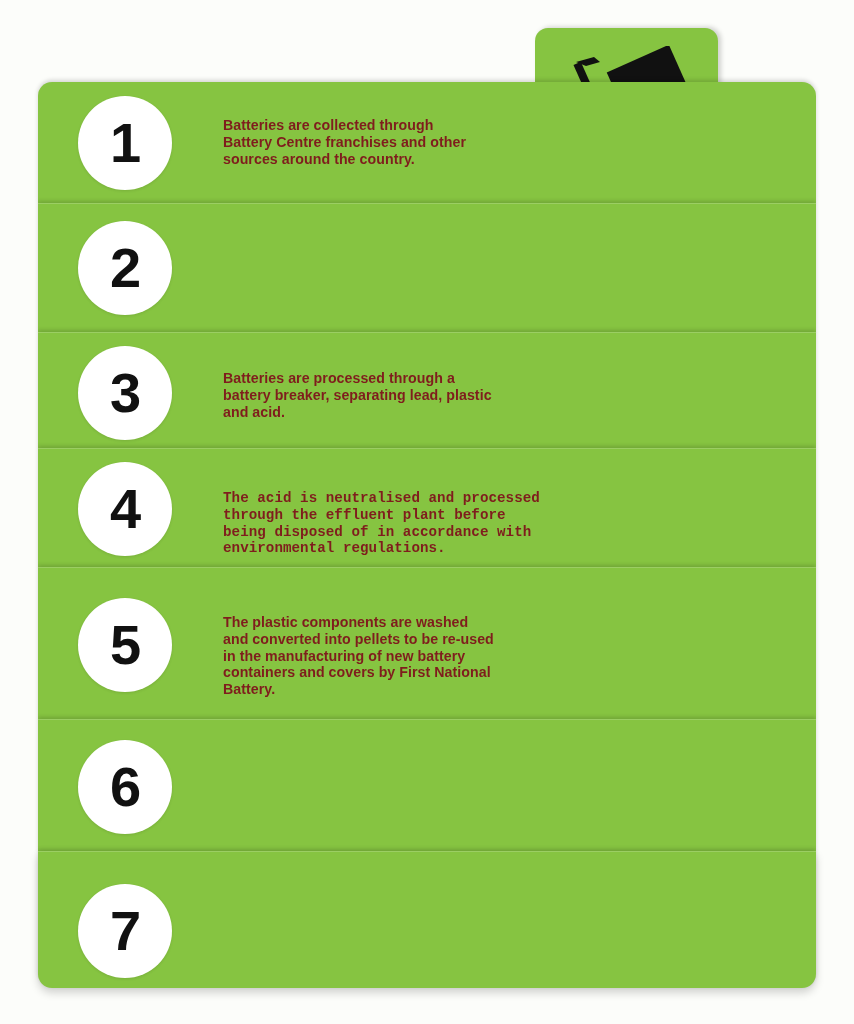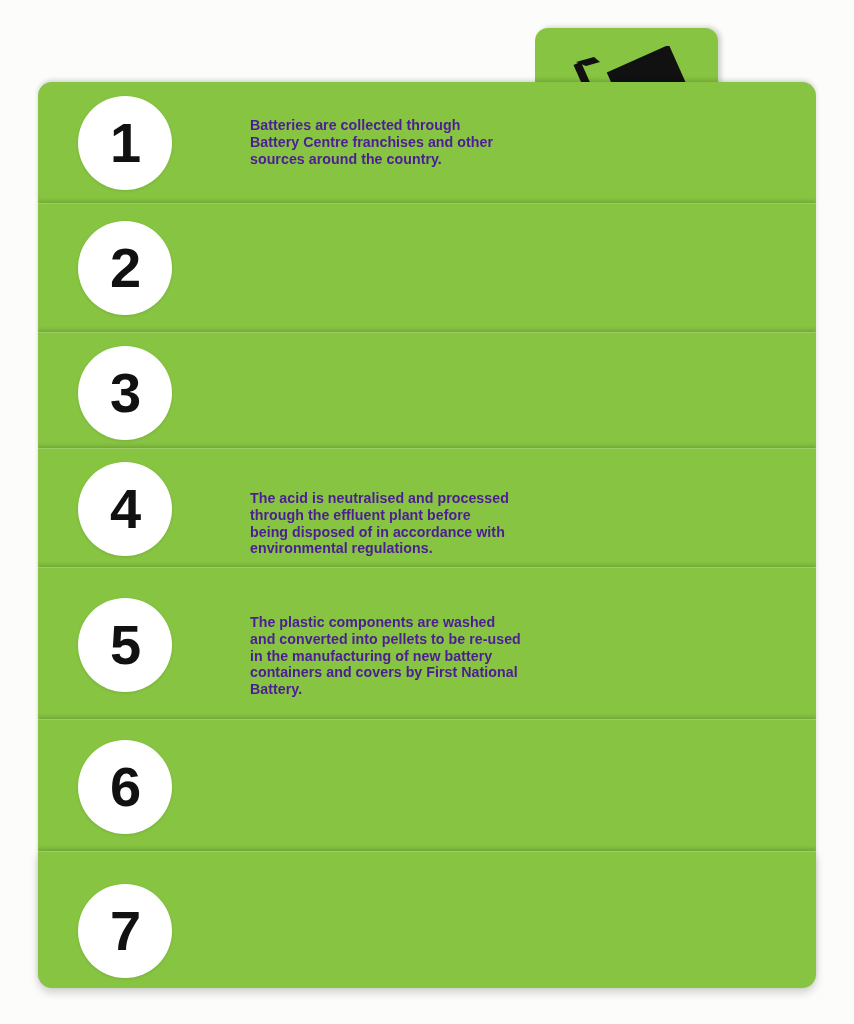--- a/index.html
+++ b/index.html
@@ -69,23 +69,23 @@
     align-items: center;
     justify-content: center;
     font-size: 56px;
     font-weight: bold;
     color: #111111;
     line-height: 1;
     letter-spacing: -1px;
   }
   .step-text {
     position: absolute;
-    left: 212px;
+    left: 185px;
     width: 330px;
-    color: #4c1d95;
+    color: #7f1d1d;
     font-size: 14.2px;
     font-weight: bold;
     line-height: 16.8px;
     letter-spacing: 0.05px;
     white-space: pre-line;
   }
 
   
   .row-sep {
     position: absolute;
@@ -252,25 +252,28 @@
 Battery Centre franchises and other
 sources around the country.</div>
     </div>
 
     <div class="step-row" style="top:203px; height:129px;">
       <div class="num-badge" style="top:18px;">2</div>
     </div>
 
     <div class="step-row" style="top:332px; height:116px;">
       <div class="num-badge" style="top:14px;">3</div>
+      <div class="step-text" style="top:38px;">Batteries are processed through a
+battery breaker, separating lead, plastic
+and acid.</div>
     </div>
 
     <div class="step-row" style="top:448px; height:119px;">
       <div class="num-badge" style="top:14px;">4</div>
-      <div class="step-text" style="top:42px;">The acid is neutralised and processed
+      <div class="step-text" style="top:42px;font-family:Liberation Mono, monospace;">The acid is neutralised and processed
 through the effluent plant before
 being disposed of in accordance with
 environmental regulations.</div>
     </div>
 
     <div class="step-row" style="top:567px; height:152px;">
       <div class="num-badge" style="top:31px;">5</div>
       <div class="step-text" style="top:47px;">The plastic components are washed
 and converted into pellets to be re-used
 in the manufacturing of new battery

